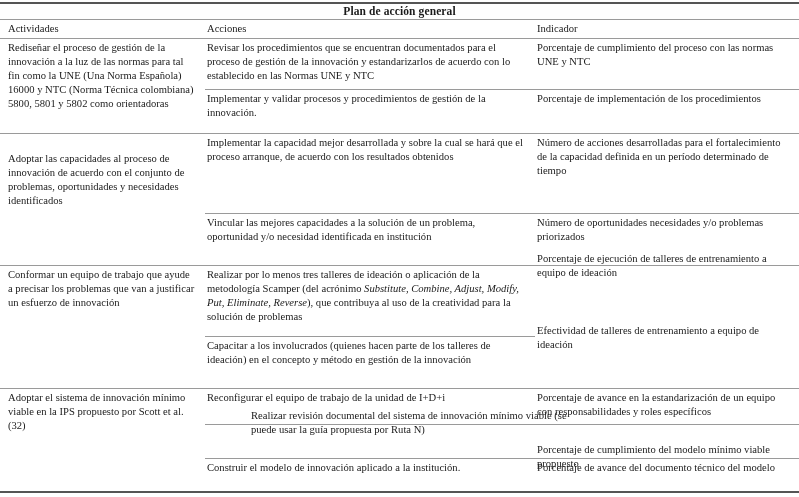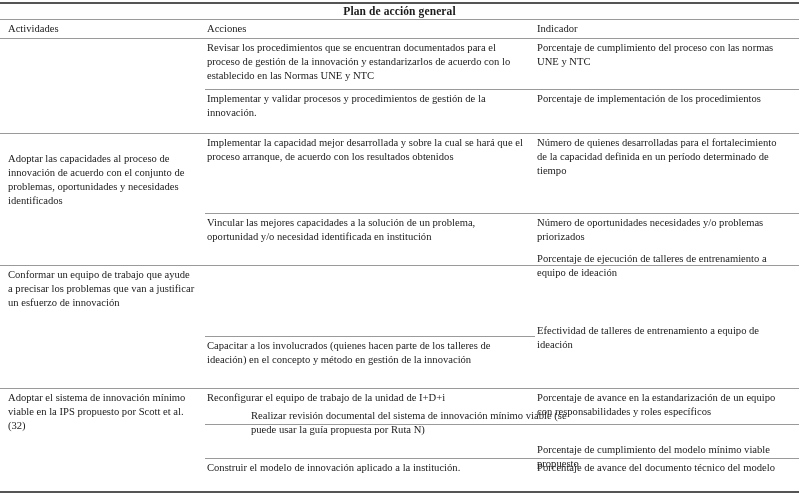--- a/index.html
+++ b/index.html
@@ -60,45 +60,47 @@
   <div class="title-bar">Plan de acción general</div>
 
   <div class="rule-thin" style="left:0;top:19px;width:799px;"></div>
 
   <div class="cell hdr" style="left:8px;top:21px;width:195px;">Actividades</div>
   <div class="cell hdr" style="left:207px;top:21px;width:322px;">Acciones</div>
   <div class="cell hdr" style="left:537px;top:21px;width:258px;">Indicador</div>
 
   <div class="rule-thin" style="left:0;top:38px;width:799px;"></div>
 
+  <div class="cell" style="left:8px;top:41px;width:195px;">Rediseñar el proceso de gestión de la innovación a la luz de las normas para tal fin como la UNE (Una Norma Española) 16000 y NTC (Norma Técnica colombiana) 5800, 5801 y 5802 como orientadoras</div>
 
   <div class="cell" style="left:207px;top:41px;width:322px;">Revisar los procedimientos que se encuentran documentados para el proceso de gestión de la innovación y estandarizarlos de acuerdo con lo establecido en las Normas UNE y NTC</div>
   <div class="cell" style="left:537px;top:41px;width:258px;">Porcentaje de cumplimiento del proceso con las normas UNE y NTC</div>
 
   <div class="rule-thin" style="left:205px;top:89px;width:594px;"></div>
 
   <div class="cell" style="left:207px;top:92px;width:322px;">Implementar y validar procesos y procedimientos de gestión de la innovación.</div>
   <div class="cell" style="left:537px;top:92px;width:258px;">Porcentaje de implementación de los procedimientos</div>
 
   <div class="rule-thin" style="left:0;top:133px;width:799px;"></div>
 
   <div class="cell" style="left:8px;top:152px;width:195px;">Adoptar las capacidades al proceso de innovación de acuerdo con el conjunto de problemas, oportunidades y necesidades identificados</div>
 
   <div class="cell" style="left:207px;top:136px;width:322px;">Implementar la capacidad mejor desarrollada y sobre la cual se hará que el proceso arranque, de acuerdo con los resultados obtenidos</div>
-  <div class="cell" style="left:537px;top:136px;width:258px;">Número de quienes desarrolladas para el fortalecimiento de la capacidad definida en un período determinado de tiempo</div>
+  <div class="cell" style="left:537px;top:136px;width:258px;">Número de acciones desarrolladas para el fortalecimiento de la capacidad definida en un período determinado de tiempo</div>
 
   <div class="rule-thin" style="left:205px;top:213px;width:594px;"></div>
 
   <div class="cell" style="left:207px;top:216px;width:322px;">Vincular las mejores capacidades a la solución de un problema, oportunidad y/o necesidad identificada en institución</div>
   <div class="cell" style="left:537px;top:216px;width:258px;">Número de oportunidades necesidades y/o problemas priorizados</div>
 
   <div class="rule-thin" style="left:0;top:265px;width:799px;"></div>
 
   <div class="cell" style="left:8px;top:268px;width:195px;">Conformar un equipo de trabajo que ayude a precisar los problemas que van a justificar un esfuerzo de innovación</div>
 
+  <div class="cell" style="left:207px;top:268px;width:322px;" id="g3a0">Realizar por lo menos tres talleres de ideación o aplicación de la metodología Scamper (del acrónimo <i>Substitute, Combine, Adjust, Modify, Put, Eliminate, Reverse</i>), que contribuya al uso de la creatividad para la solución de problemas</div>
   <div class="cell" style="left:537px;top:252px;width:258px;">Porcentaje de ejecución de talleres de entrenamiento a equipo de ideación</div>
 
   <div class="rule-thin" style="left:205px;top:336px;width:330px;"></div>
 
   <div class="cell" style="left:207px;top:339px;width:322px;">Capacitar a los involucrados (quienes hacen parte de los talleres de ideación) en el concepto y método en gestión de la innovación</div>
   <div class="cell" style="left:537px;top:324px;width:258px;">Efectividad de talleres de entrenamiento a equipo de ideación</div>
 
   <div class="rule-thin" style="left:0;top:388px;width:799px;"></div>
 
   <div class="cell" style="left:8px;top:391px;width:195px;">Adoptar el sistema de innovación mínimo viable en la IPS propuesto por Scott et al. (32)</div>

